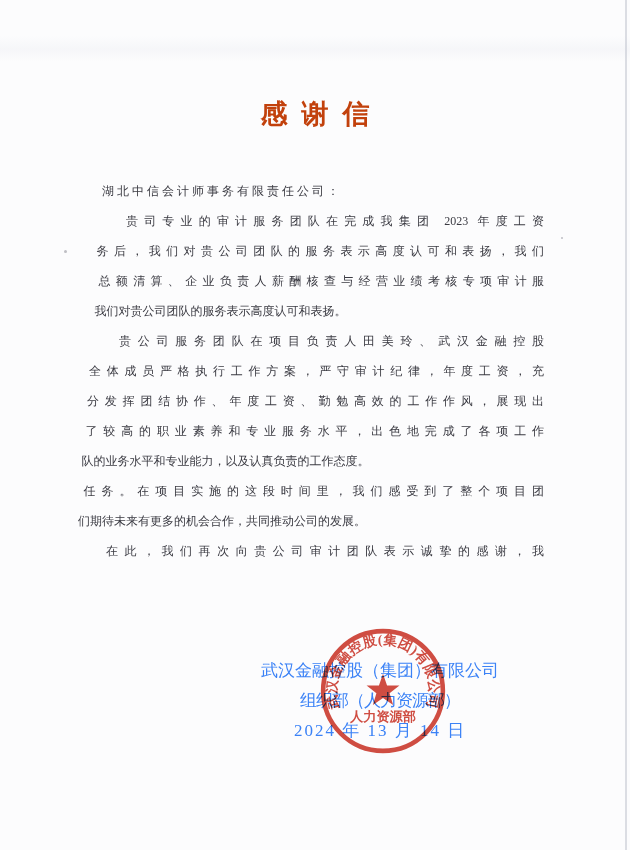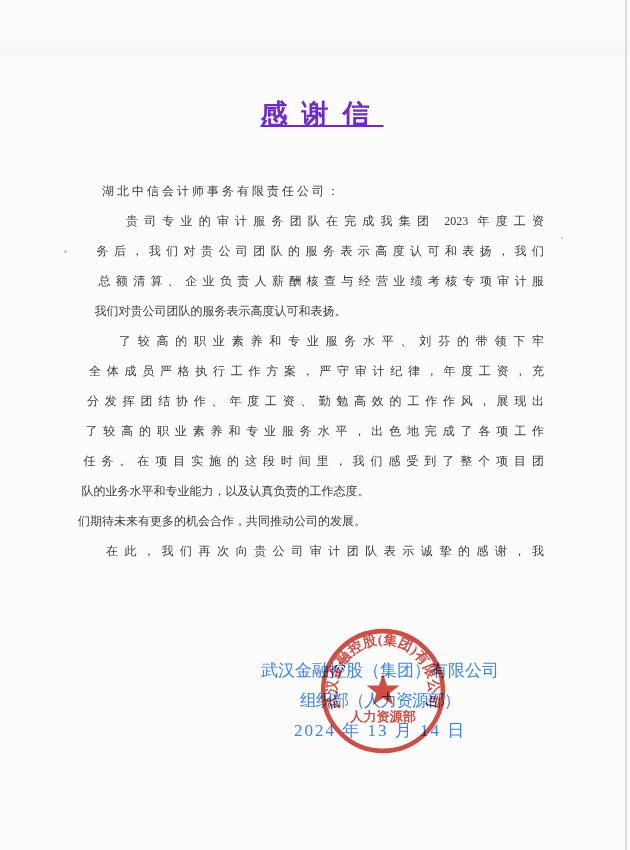--- a/index.html
+++ b/index.html
@@ -25,22 +25,21 @@
   }
   .dot{position:absolute;border-radius:50%;background:#8d8d96;opacity:.55;}
   .dot.d1{left:64px;top:250px;width:3px;height:3px;}
   .dot.d2{left:561px;top:237px;width:2px;height:2px;}
 
   .title{
     position:absolute;left:0;top:98px;width:630px;margin:0;
     text-align:center;
     font-size:27px;font-weight:bold;line-height:32px;
     letter-spacing:14px;text-indent:14px;
-    color:#6d28d9;
-    text-decoration:underline;
+    color:#c2410c;
   }
   .letter-body{
     position:absolute;left:78px;top:176px;width:466px;
     font-size:12px;line-height:30px;
   }
   .line{height:30px;}
   .line.justify{
     text-align:justify;
     text-align-last:justify;
     text-justify:inter-character;
@@ -72,26 +71,26 @@
   <div class="dot d2"></div>
 
   <h1 class="title">感谢信</h1>
 
   <div class="letter-body">
     <div class="line salutation" style="margin-left:24px">湖北中信会计师事务有限责任公司：</div>
     <div class="line justify indent" style="margin-left:22px">贵司专业的审计服务团队在完成我集团 2023 年度工资</div>
     <div class="line justify" style="margin-left:18.5px">务后，我们对贵公司团队的服务表示高度认可和表扬，我们</div>
     <div class="line justify" style="margin-left:20.5px">总额清算、企业负责人薪酬核查与经营业绩考核专项审计服</div>
     <div class="line" style="margin-left:16.5px">我们对贵公司团队的服务表示高度认可和表扬。</div>
-    <div class="line justify indent" style="margin-left:15px">了较高的职业素养和专业服务水平、刘芬的带领下牢</div>
+    <div class="line justify indent" style="margin-left:15px">贵公司服务团队在项目负责人田美玲、武汉金融控股</div>
     <div class="line justify" style="margin-left:11px">全体成员严格执行工作方案，严守审计纪律，年度工资，充</div>
     <div class="line justify" style="margin-left:9px">分发挥团结协作、年度工资、勤勉高效的工作作风，展现出</div>
     <div class="line justify" style="margin-left:7.5px">了较高的职业素养和专业服务水平，出色地完成了各项工作</div>
+    <div class="line" style="margin-left:3.5px">队的业务水平和专业能力，以及认真负责的工作态度。</div>
     <div class="line justify" style="margin-left:5.5px">任务。在项目实施的这段时间里，我们感受到了整个项目团</div>
-    <div class="line" style="margin-left:3.5px">队的业务水平和专业能力，以及认真负责的工作态度。</div>
     <div class="line" style="margin-left:0">们期待未来有更多的机会合作，共同推动公司的发展。</div>
     <div class="line justify indent" style="margin-left:2px">在此，我们再次向贵公司审计团队表示诚挚的感谢，我</div>
   </div>
 
   <div class="signature">
     <div class="company">武汉金融控股（集团）有限公司</div>
     <div class="dept">组织部（人力资源部）</div>
     <div class="date">2024 年 13 月 14 日</div>
   </div>
 

